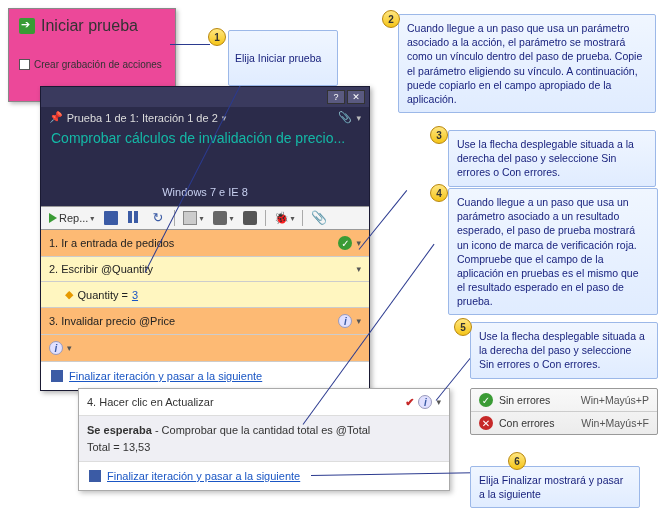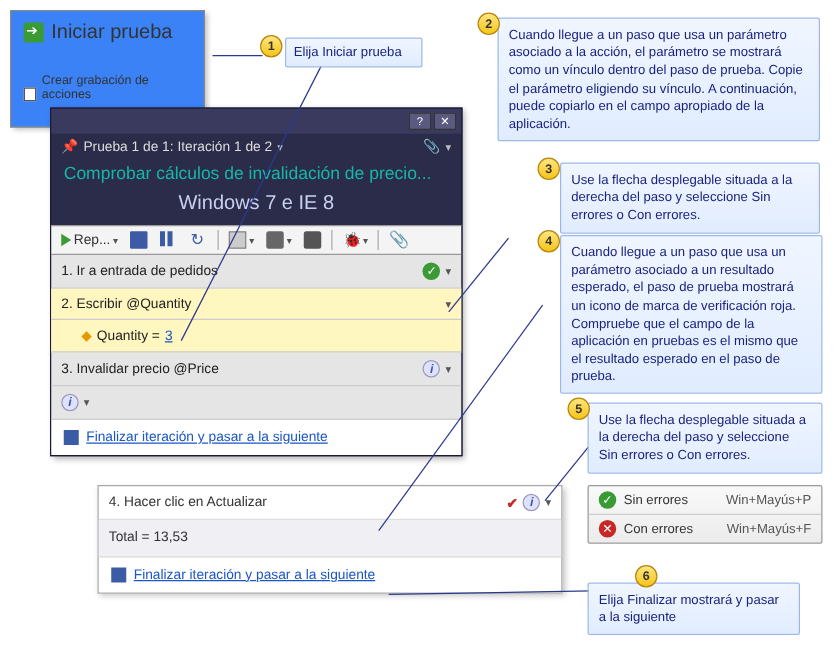--- a/index.html
+++ b/index.html
@@ -43,22 +43,22 @@
     position: absolute;
     border-top: 1.5px solid #2b3a8f;
     z-index: 19;
     transform-origin: left center;
   }
 
   
   #panelA {
     position: absolute;
     left: 8px; top: 8px;
-    width: 156px; height: 94px;
-    background: #3b82f6;
+    width: 168px; height: 94px;
+    background: #ec4899;
     border: 1px solid #888;
     box-shadow: 2px 2px 4px rgba(0,0,0,0.25);
     padding: 8px 10px;
   }
   #panelA .start-row {
     display: flex;
     align-items: center;
     gap: 6px;
     font-size: 16px;
     color: #333;
@@ -132,23 +132,24 @@
   #runner .breadcrumb .drop { color: #bbb; font-size: 9px; }
   #runner .title {
     padding: 2px 10px 6px;
     font-size: 14px;
     color: #14b8a6;
     white-space: nowrap;
     overflow: hidden;
   }
   #runner .env {
     padding: 2px 10px 8px;
-    font-size: 16px;
+    font-size: 11px;
     color: #c8d0f0;
     text-align: center;
+    margin-top: 32px;
   }
   #runner .toolbar {
     background: #f4f4f4;
     border-top: 1px solid #999;
     border-bottom: 1px solid #999;
     display: flex;
     align-items: center;
     gap: 6px;
     padding: 3px 6px;
     color: #333;
@@ -170,21 +171,21 @@
   .ico-pause::before,.ico-pause::after{content:"";width:4px;height:12px;background:#3b5ba5;}
   .ico-reset { color:#3b5ba5;font-size:13px;line-height:14px; }
   .ico-cam { background:#666;border-radius:2px;position:relative; }
   .ico-video { background:#555;border-radius:2px; }
   .ico-bug { color:#a33;font-size:12px;line-height:14px; }
   .ico-clip { color:#555;font-size:13px;line-height:14px; }
   .ico-img { background:#ccc;border:1px solid #888; }
   .tdrop { font-size:8px;color:#555; }
 
   #runner .steps {
-    background: #e5e5e5;
+    background: #fdba74;
     color: #222;
   }
   #runner .step {
     border-bottom: 1px solid #ccc;
     padding: 6px 8px;
     display: flex;
     align-items: center;
     justify-content: space-between;
     gap: 6px;
     font-size: 11px;
@@ -280,21 +281,21 @@
     width:14px;height:14px;border-radius:50%;
     background:#c62828;color:#fff;font-size:10px;
     display:flex;align-items:center;justify-content:center;
   }
   #legend .shortcut { margin-left:auto;color:#555; }
 </style>
 </head>
 <body>
 
 <div class="callout-num" style="left:208px;top:28px;">1</div>
-<div class="callout-box" style="left:228px;top:30px;width:110px;padding:4px 6px;">Elija Iniciar prueba</div>
+<div class="callout-box" style="left:228px;top:30px;width:110px;padding:20px 6px;">Elija Iniciar prueba</div>
 <div class="leader" style="left:170px;top:44px;width:40px;"></div>
 
 <div class="callout-num" style="left:382px;top:10px;">2</div>
 <div class="callout-box" style="left:398px;top:14px;width:258px;">Cuando llegue a un paso que usa un parámetro asociado a la acción, el parámetro se mostrará como un vínculo dentro del paso de prueba. Copie el parámetro eligiendo su vínculo. A continuación, puede copiarlo en el campo apropiado de la aplicación.</div>
 
 <div class="callout-num" style="left:430px;top:126px;">3</div>
 <div class="callout-box" style="left:448px;top:130px;width:208px;">Use la flecha desplegable situada a la derecha del paso y seleccione Sin errores o Con errores.</div>
 
 <div class="callout-num" style="left:430px;top:184px;">4</div>
 <div class="callout-box" style="left:448px;top:188px;width:210px;">Cuando llegue a un paso que usa un parámetro asociado a un resultado esperado, el paso de prueba mostrará un icono de marca de verificación roja. Compruebe que el campo de la aplicación en pruebas es el mismo que el resultado esperado en el paso de prueba.</div>
@@ -418,20 +419,23 @@
 <div id="expand">
   <div class="hdr">
     <span>4. Hacer clic en Actualizar</span>
     <span class="status">
       <span style="color:#c62828;font-weight:bold;">✔</span>
       <span class="info-ico">i</span>
       <span class="chev">▾</span>
     </span>
   </div>
   <div class="body">
+    <div>
+      <span class="lbl">Se esperaba</span><span> - Comprobar que la cantidad total es @Total</span>
+    </div>
     <div>Total = 13,53</div>
   </div>
   <div class="foot">
     <span class="link-ico" style="width:12px;height:12px;background:#3b5ba5;"></span>
     <a href="#">Finalizar iteración y pasar a la siguiente</a>
   </div>
 </div>
 
 <div id="legend">
   <div class="row">

